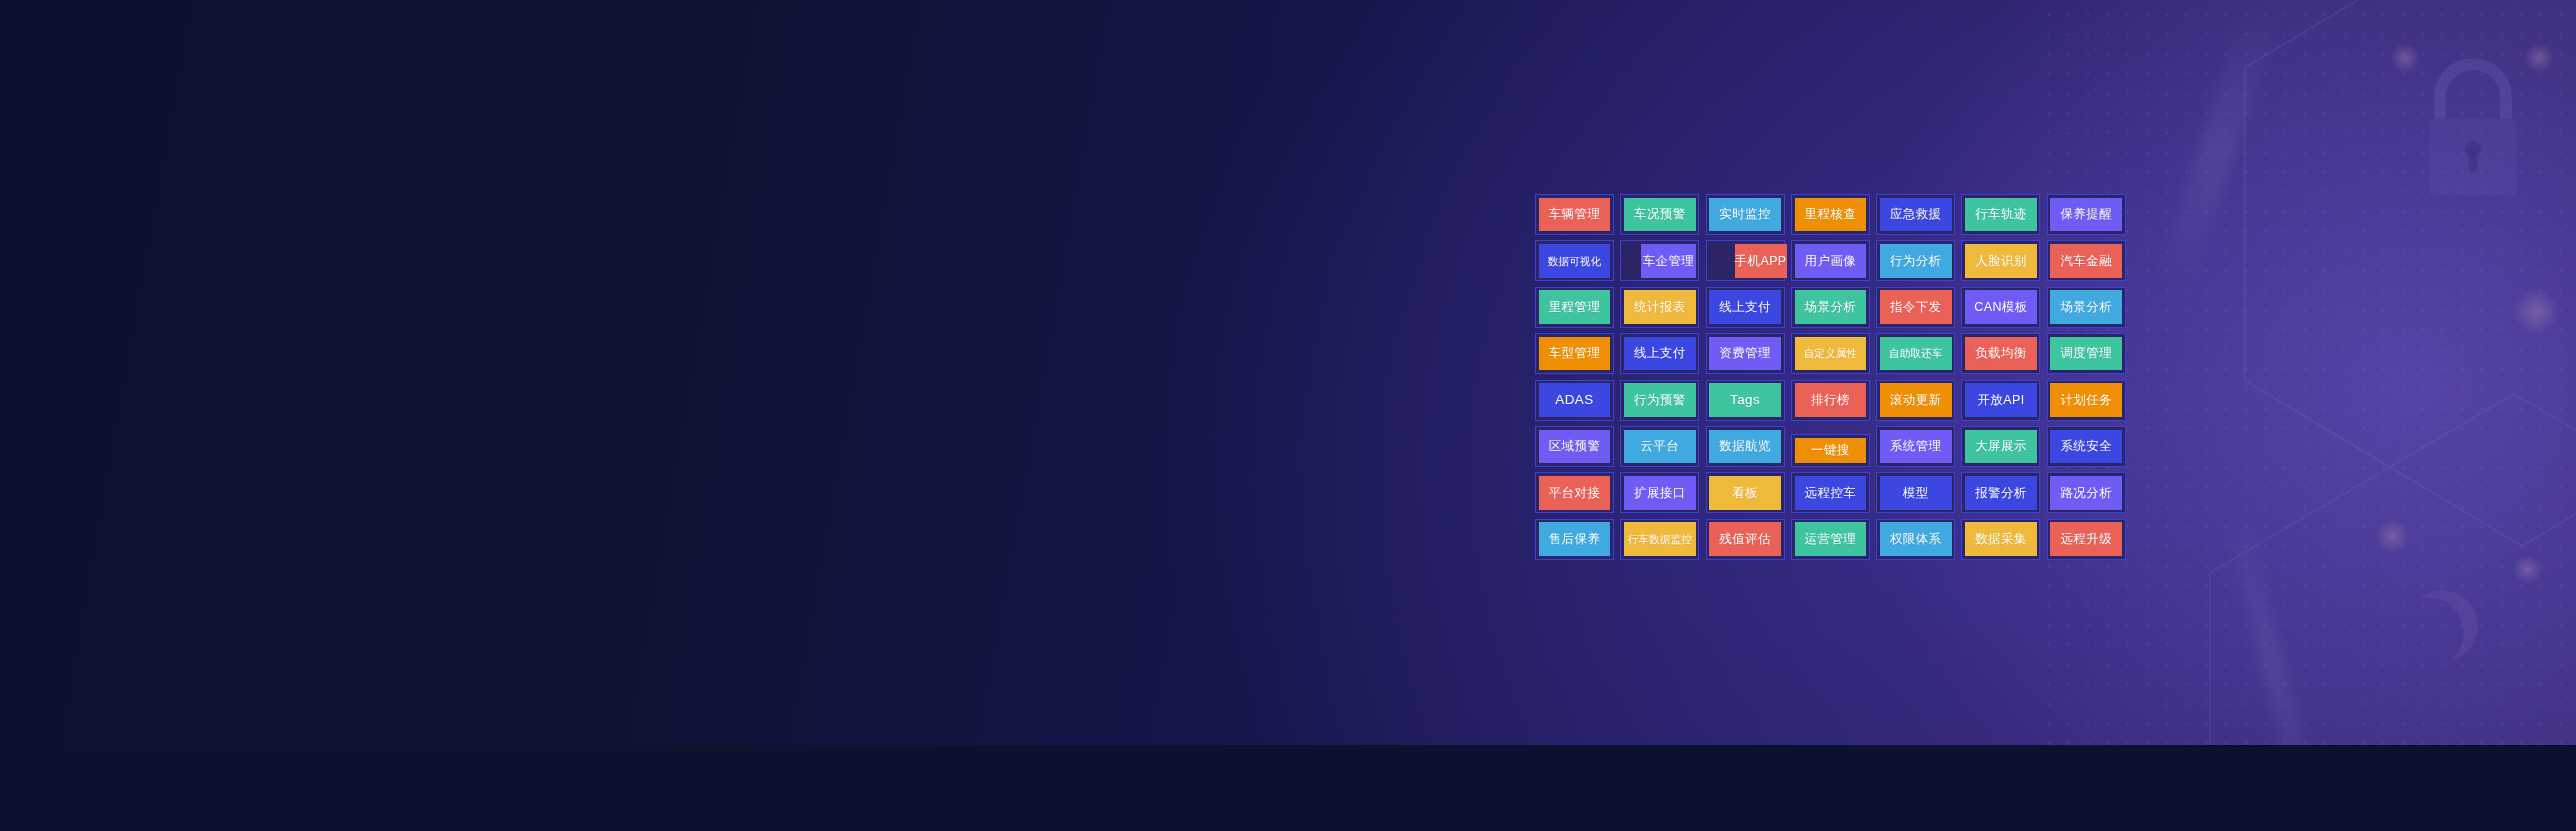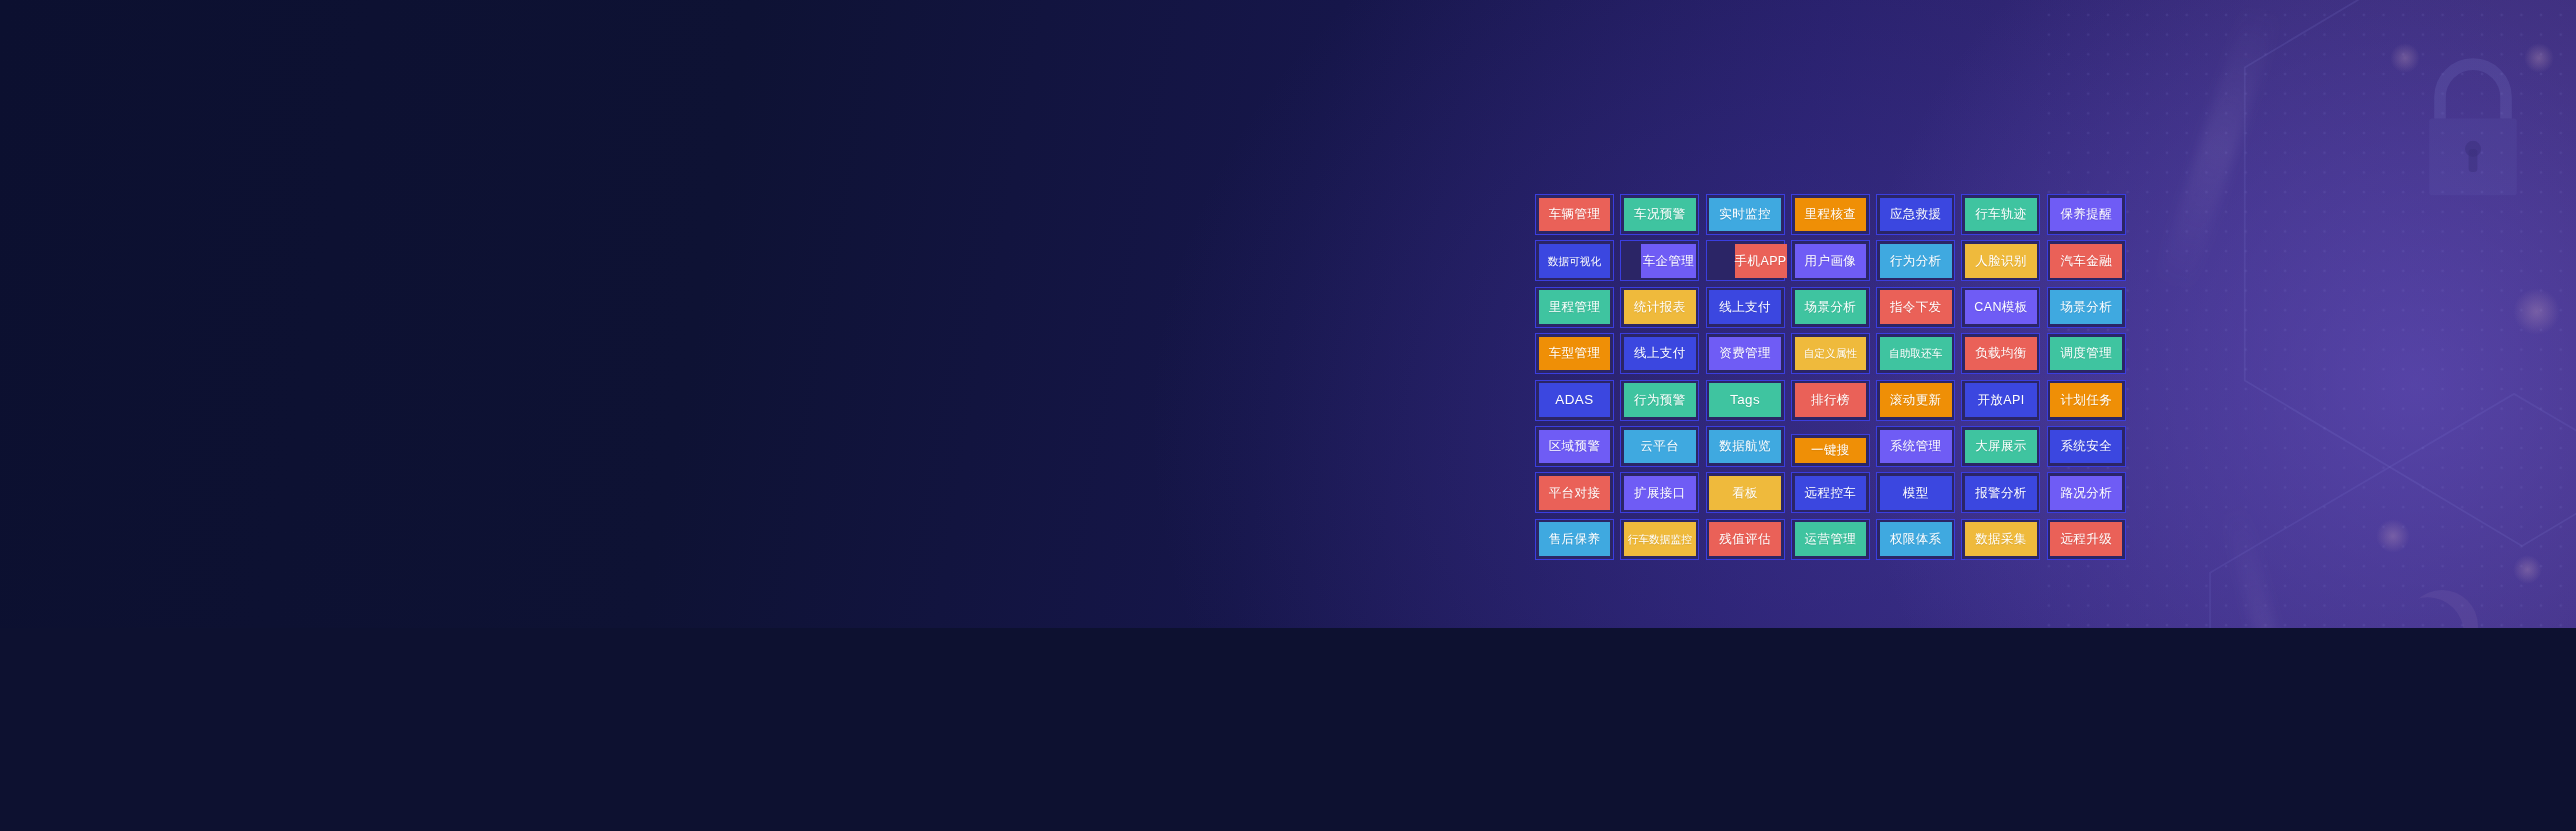--- a/index.html
+++ b/index.html
@@ -2,21 +2,21 @@
 <html style="font-size:14.3px"><head>
 <meta charset="utf-8">
 <style>
   html,body{margin:0;padding:0;}
   body{
     width:2576px;height:832px;overflow:hidden;
     font-family:"Liberation Sans","DejaVu Sans",sans-serif;
     background:#0d1130;
   }
   #stage{
-    position:relative;width:2576px;height:628px;overflow:hidden;
+    position:relative;width:2576px;height:745px;overflow:hidden;
     background:
       radial-gradient(ellipse 805px 805px at 2415px 385px, rgba(108,86,200,0.55) 0%, rgba(108,86,200,0.0) 70%),
       radial-gradient(ellipse 1073px 894px at 1923px 429px, rgba(72,58,170,0.50) 0%, rgba(72,58,170,0.0) 72%),
       linear-gradient(100deg,#0c1030 0%,#0e1234 28%,#16164a 50%,#241d63 68%,#33276f 84%,#3b2c78 100%);
   }
 
   
   .bg-dots{
     position:absolute;left:2039px;top:-54px;width:608px;height:948px;
     background-image:radial-gradient(rgba(150,150,230,0.13) 1.4px, transparent 1.6px);

